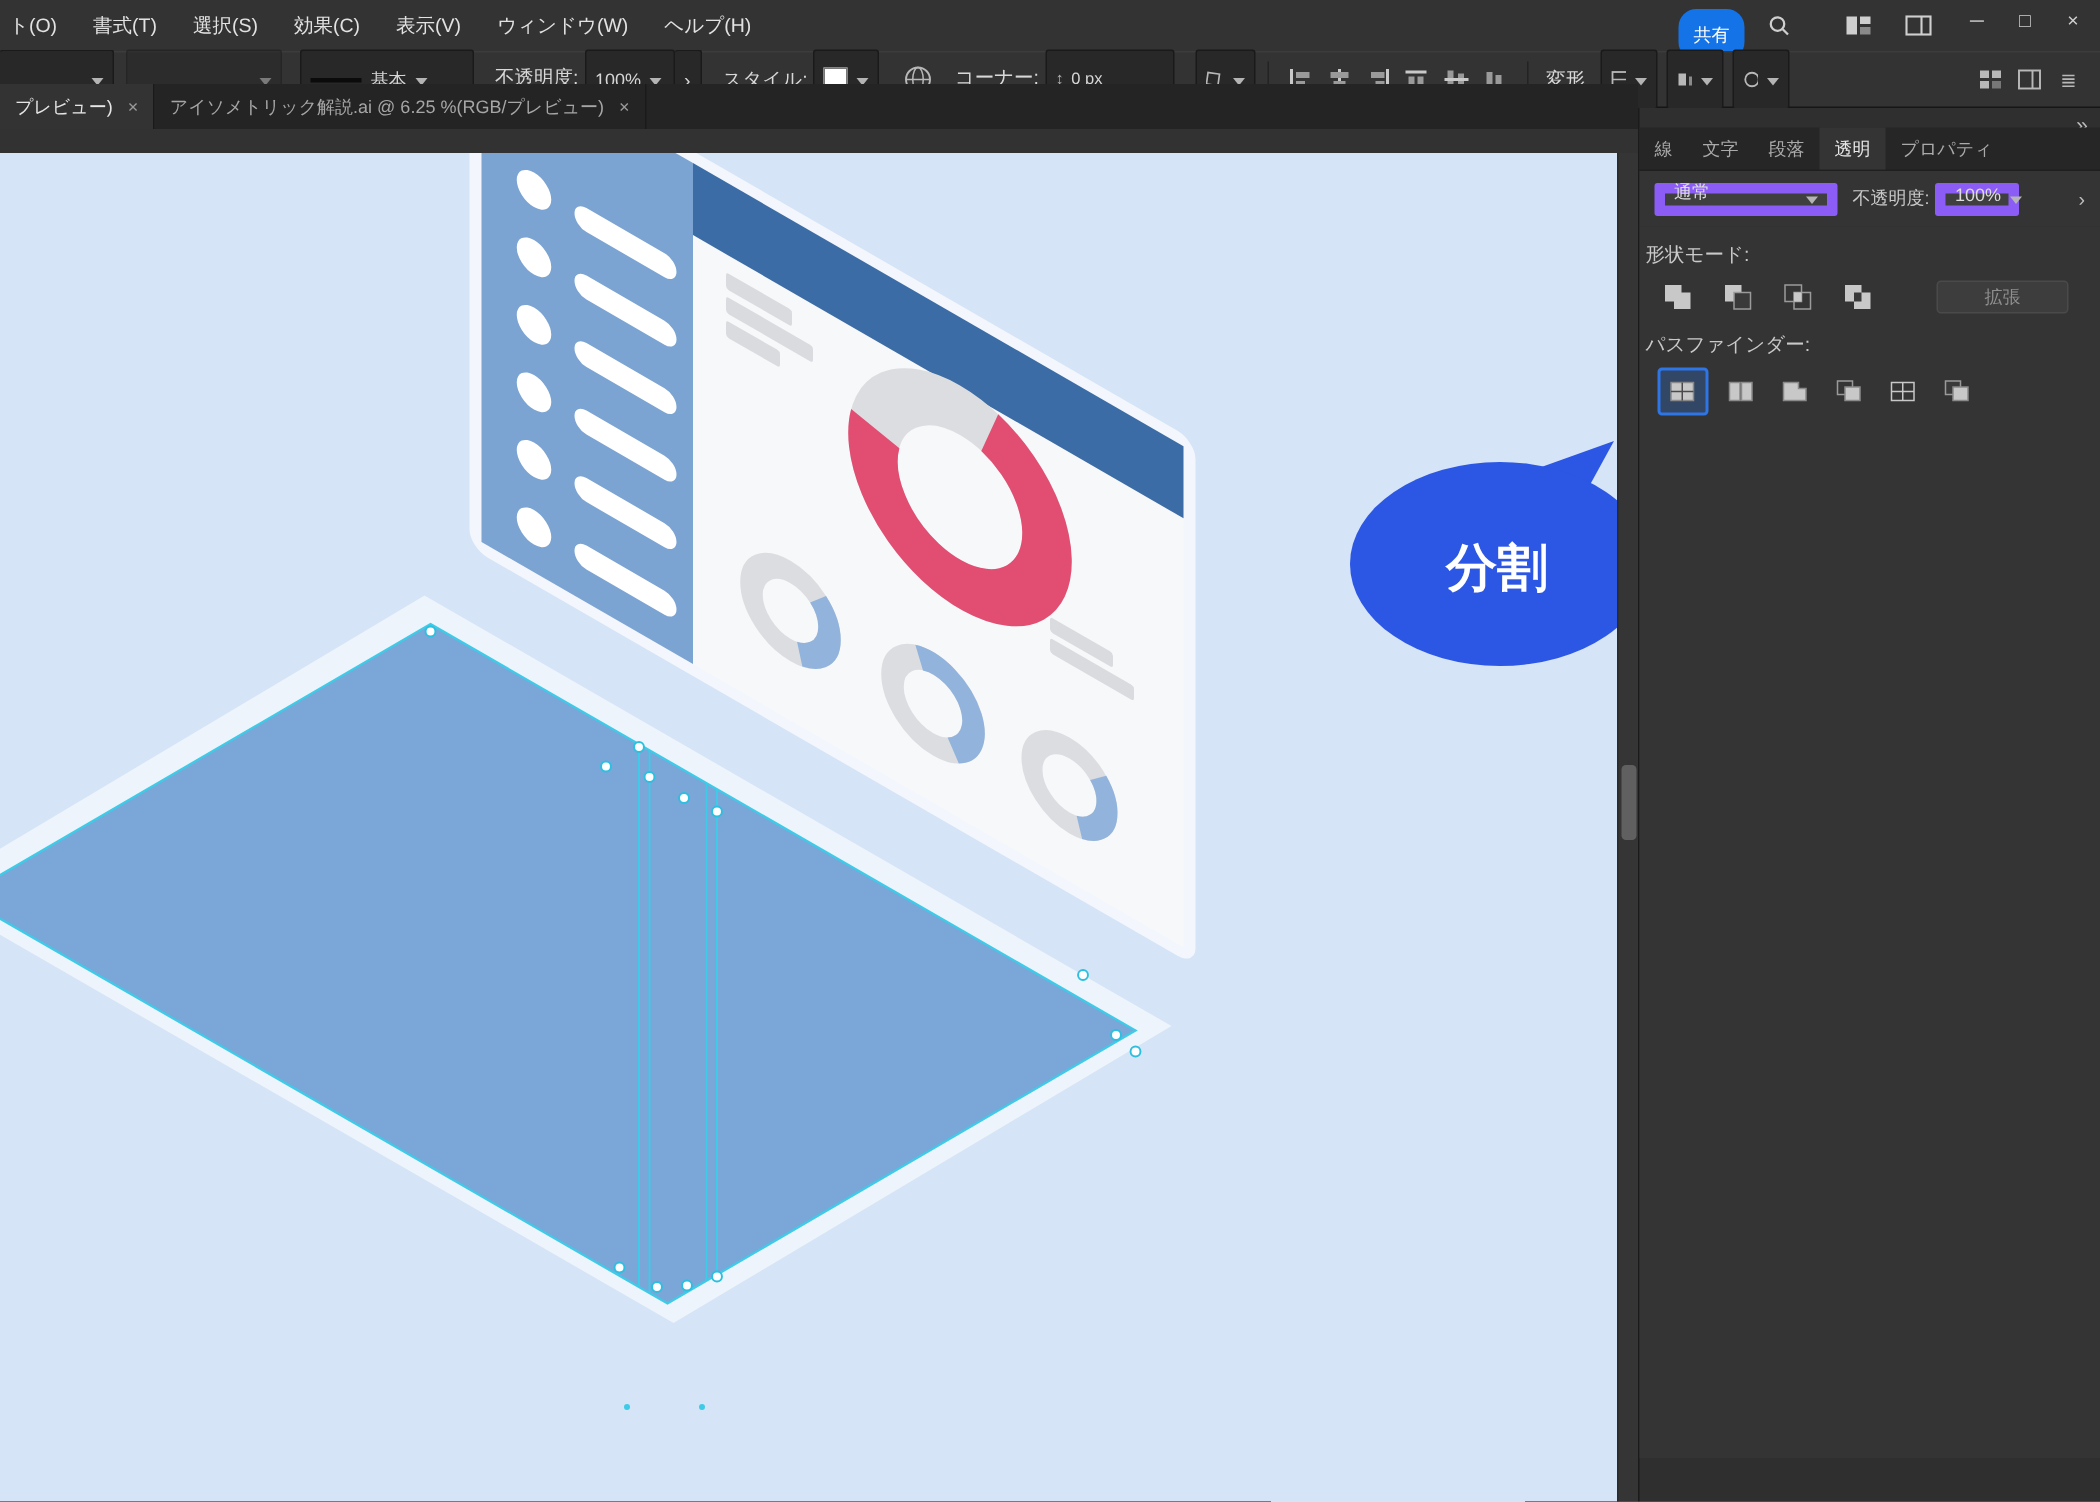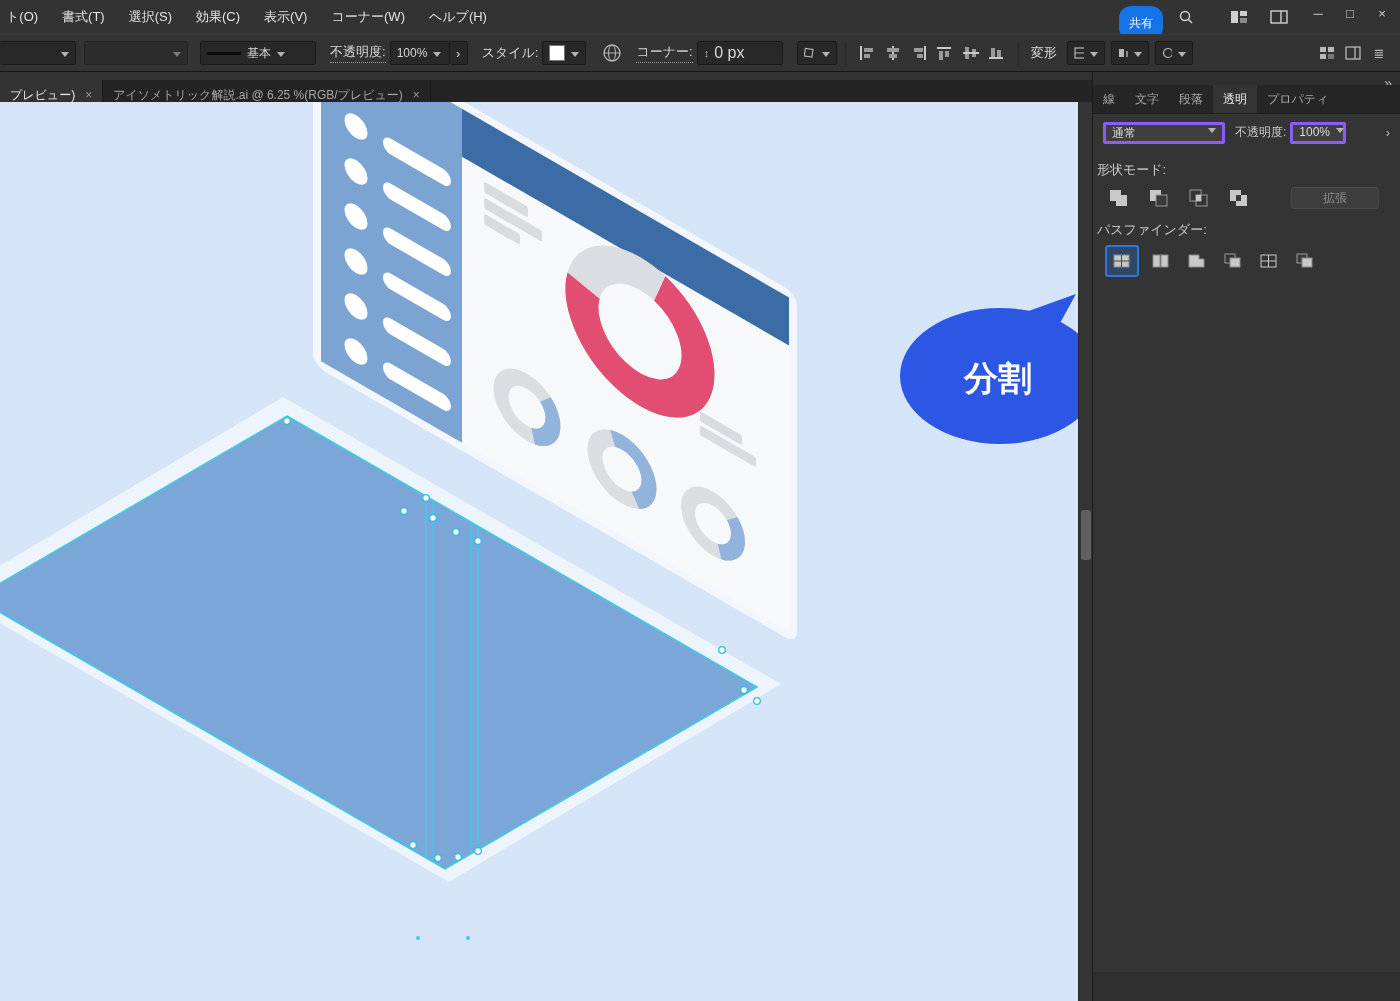--- a/index.html
+++ b/index.html
@@ -12,71 +12,71 @@
   .menu-item:first-child{margin-left:6px}
   #share-btn{position:absolute;left:1119px;top:6px;width:44px;height:34px;background:#1473e6;color:#fff;border-radius:12px;font-size:12px;display:flex;align-items:center;justify-content:center}
   #search-btn{position:absolute;left:1176px;top:8px;width:20px;height:18px;display:flex;align-items:center;justify-content:center}
   .ws-icon{position:absolute;top:10px;width:18px;height:14px;display:flex}
   #ws1{left:1230px}#ws2{left:1270px}
   .winbtn{position:absolute;top:0;width:30px;height:26px;display:flex;align-items:center;justify-content:center;color:#cfcfcf;font-size:13px}
   #win-min{left:1303px}#win-max{left:1335px}#win-close{left:1367px}
 
   
   #controlbar{position:absolute;left:0;top:34px;width:1400px;height:38px;background:#333;border-top:1px solid #3c3c3c;border-bottom:1px solid #161616;display:flex;align-items:center}
-  .dd{display:flex;align-items:center;background:#282828;border:1px solid #1a1a1a;border-radius:2px;height:24px;padding:0 6px}
+  .dd{display:flex;align-items:center;background:#282828;border:1px solid #1a1a1a;border-radius:2px;height:40px;padding:0 6px}
   .crt{display:inline-block;width:0;height:0;border:4px solid transparent;border-top:5px solid #b4b4b4;margin-left:6px;transform:translateY(3px)}
   .cb-label{color:#d8d8d8;margin-left:14px;white-space:nowrap}
   .dotted{border-bottom:1px dotted #9a9a9a;padding-bottom:1px}
   .vdiv{width:1px;height:24px;background:#232323;margin:0 8px}
   .tbtn{width:26px;height:24px;display:flex;align-items:center;justify-content:center;border-radius:2px}
   .stroke-line{width:34px;height:3px;background:#0b0b0b;margin-right:6px}
   .swatch{width:16px;height:16px;background:#fff;border:1px solid #777}
   .spacer{flex:1}
 
   
-  #tabbar{position:absolute;left:0;top:80px;width:1092px;height:30px;background:#242424;display:flex;font-size:12px}
+  #tabbar{position:absolute;left:0;top:56px;width:1092px;height:30px;background:#242424;display:flex;font-size:12px}
   .doctab{display:flex;align-items:center;padding:0 10px;border-right:1px solid #1a1a1a;color:#a6a6a6;white-space:nowrap}
   .doctab.active{background:#333;color:#e6e6e6}
   .tclose{margin-left:10px;color:#9a9a9a;font-size:12px}
 
   
   #canvas{position:absolute;left:0;top:102px;width:1078px;height:899px;background:#d5e4f6;overflow:hidden}
   #vscroll{position:absolute;left:1078px;top:102px;width:14px;height:899px;background:#353535;border-left:1px solid #2a2a2a}
   #vthumb{position:absolute;left:2px;top:408px;width:10px;height:50px;background:#606060;border-radius:3px}
 
   
   #right-panel{position:absolute;left:1092px;top:72px;width:308px;height:929px;background:#2f2f2f;border-left:1px solid #1b1b1b}
   #collapse-btn{position:absolute;top:3px;right:8px;color:#bdbdbd;font-size:14px}
   .pstrip{position:relative;display:flex;align-items:stretch;height:29px;background:#262626;border-bottom:1px solid #1f1f1f;font-size:12px}
   .ptab{display:flex;align-items:center;padding:0 10px;color:#aaa;white-space:nowrap}
   .ptab.active{background:#343434;color:#e8e8e8}
   .strip-menu{margin-left:auto;display:flex;align-items:center;padding:0 8px;color:#b5b5b5;font-size:13px}
   .pbody{background:#343434}
   #transparency-row{display:flex;align-items:center;height:37px;padding:0 10px}
-  .pdd{display:flex;align-items:flex-start;height:22px;background:#3f3f3f;border:3px solid #8b5cf6;border-radius:2px;padding:0 6px;font-size:12px;color:#ddd}
+  .pdd{display:flex;align-items:flex-end;height:22px;background:#3f3f3f;border:7px solid #8b5cf6;border-radius:2px;padding:0 6px;font-size:12px;color:#ddd}
   .plabel{font-size:13px;color:#c9c9c9;margin:10px 0 6px 4px}
   .icon-row{display:flex;align-items:center;margin-left:12px}
   .picon{width:28px;height:26px;display:flex;align-items:center;justify-content:center;border-radius:2px}
   .pf-hl{border:2px solid #2e75e6;background:rgba(46,117,230,.28);border-radius:3px;display:flex;align-items:center;justify-content:center;width:34px;height:32px;margin-right:8px}
   .gap12>*{margin-right:12px}
   #expand-btn{margin-left:26px;width:88px;height:22px;background:#3d3d3d;border:1px solid #4a4a4a;border-radius:3px;color:#8f8f8f;font-size:12px;display:flex;align-items:center;justify-content:center}
   #pf-content{height:calc(929px - 13px - 29px - 37px - 29px);display:flex;flex-direction:column}
 </style>
 </head>
 <body>
 
 <div id="root">
 
   <div id="menubar">
     <span class="menu-item">ト(O)</span>
     <span class="menu-item">書式(T)</span>
     <span class="menu-item">選択(S)</span>
     <span class="menu-item">効果(C)</span>
     <span class="menu-item">表示(V)</span>
-    <span class="menu-item">コーナー(W)</span>
+    <span class="menu-item">ウィンドウ(W)</span>
     <span class="menu-item">ヘルプ(H)</span>
 
     <div id="share-btn">共有</div>
     <div id="search-btn">
       <svg width="16" height="16" viewBox="0 0 16 16">
           <circle cx="7" cy="7" r="4.5" fill="none" stroke="#cfcfcf" stroke-width="1.5"></circle>
           <line x1="10.5" y1="10.5" x2="14" y2="14" stroke="#cfcfcf" stroke-width="1.5"></line>
         </svg>
     </div>
     <div class="ws-icon" id="ws1">
@@ -132,21 +132,21 @@
       <svg width="20" height="20" viewBox="0 0 20 20">
           <circle cx="10" cy="10" r="8" fill="none" stroke="#b8b8b8" stroke-width="1.3"></circle>
           <ellipse cx="10" cy="10" rx="3.5" ry="8" fill="none" stroke="#b8b8b8" stroke-width="1"></ellipse>
           <line x1="2" y1="10" x2="18" y2="10" stroke="#b8b8b8" stroke-width="1"></line>
         </svg>
     </div>
 
     <span class="cb-label dotted">コーナー:</span>
     <div class="dd" style="width:86px;margin-left:4px">
       <span style="color:#b0b0b0;font-size:11px;margin-right:5px">↕</span>
-      <span style="font-size:16px">0 px</span>
+      <span style="font-size:11px">0 px</span>
     </div>
 
     <div class="dd" style="width:40px;margin-left:14px">
       <svg width="14" height="13" viewBox="0 0 14 13">
           <rect x="1" y="1" width="9" height="9" fill="none" stroke="#b8b8b8" stroke-width="1.3" transform="rotate(8 5 5)"></rect>
         </svg>
       <span class="crt"></span>
     </div>
 
     <span class="vdiv"></span>

